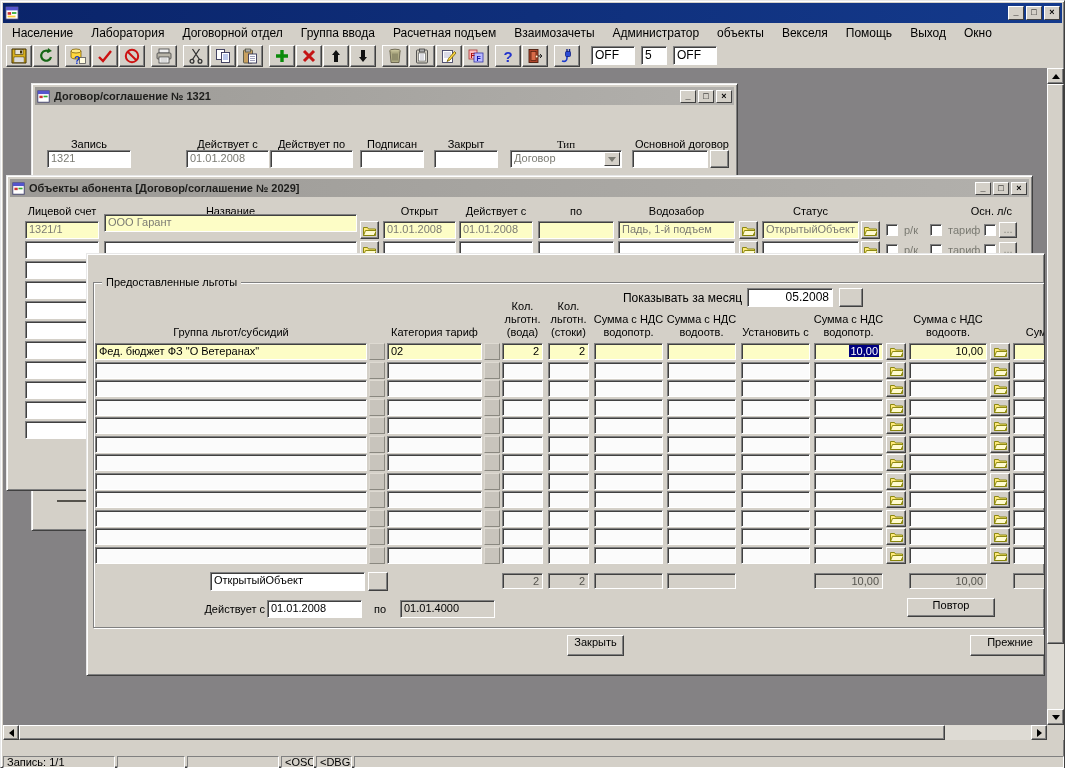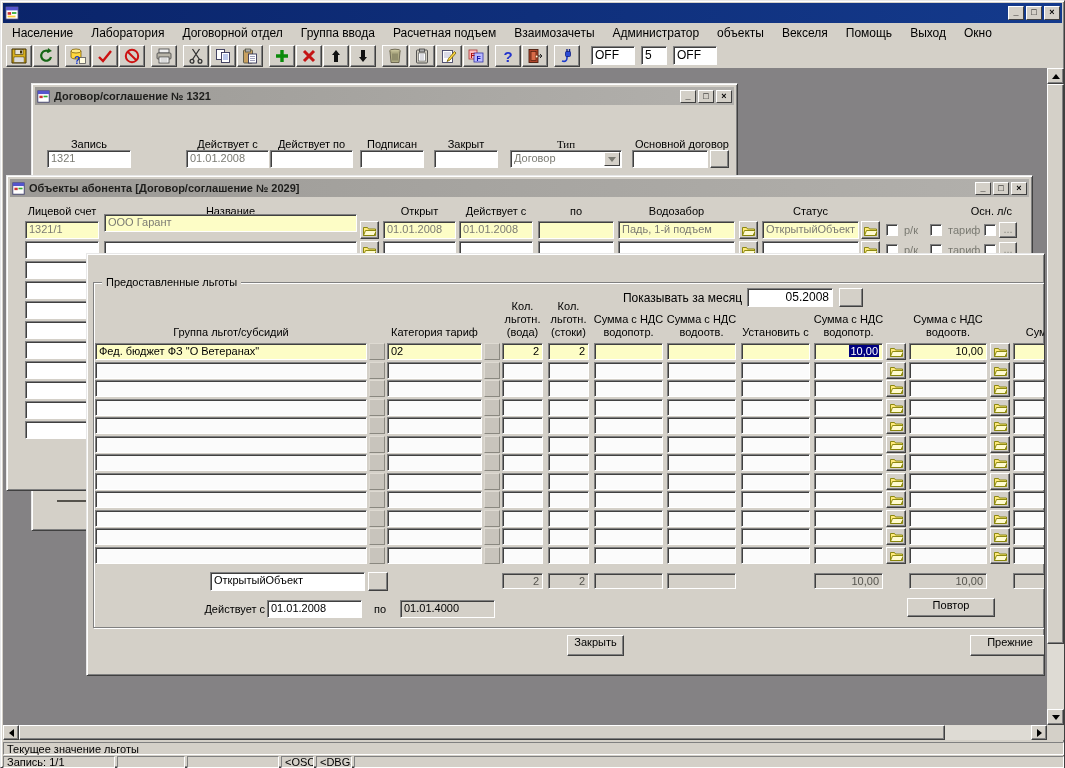--- a/index.html
+++ b/index.html
@@ -1072,20 +1072,19 @@
           <span class="tri-left"></span>
         </div>
       <div class="thumb" style="left:16px;top:0;width:926px;height:15px;"></div>
       <div class="sbtn" style="right:0;top:0;width:16px;height:15px;">
           <span class="tri-right"></span>
         </div>
     </div>
     <div class="scorner"></div>
   </div>
 
-  <div class="statusline">Текущее значение льготы</div>
   <div class="spanel" style="left:2px;width:112px;">Запись: 1/1</div>
   <div class="spanel" style="left:116px;width:68px;"></div>
   <div class="spanel" style="left:186px;width:92px;"></div>
   <div class="spanel" style="left:280px;width:33px;">&lt;OSC&gt;</div>
   <div class="spanel" style="left:315px;width:36px;">&lt;DBG&gt;</div>
   <div class="spanel" style="left:353px;width:710px;"></div>
 </div>
 
 </body></html>

